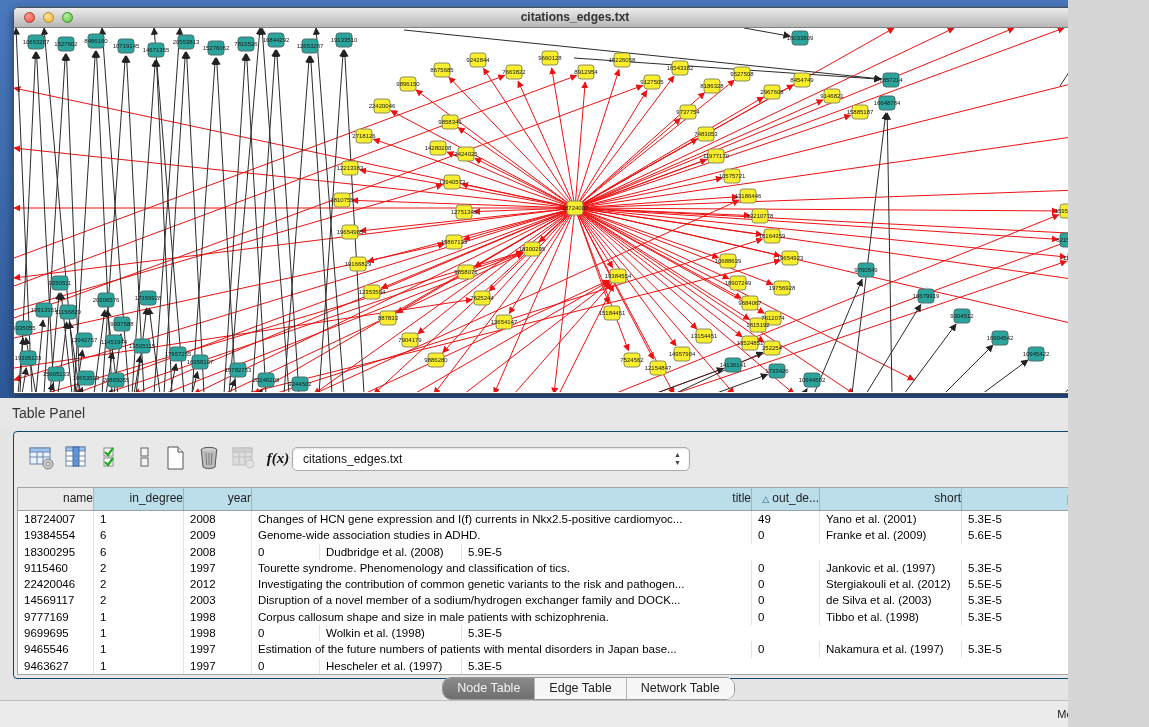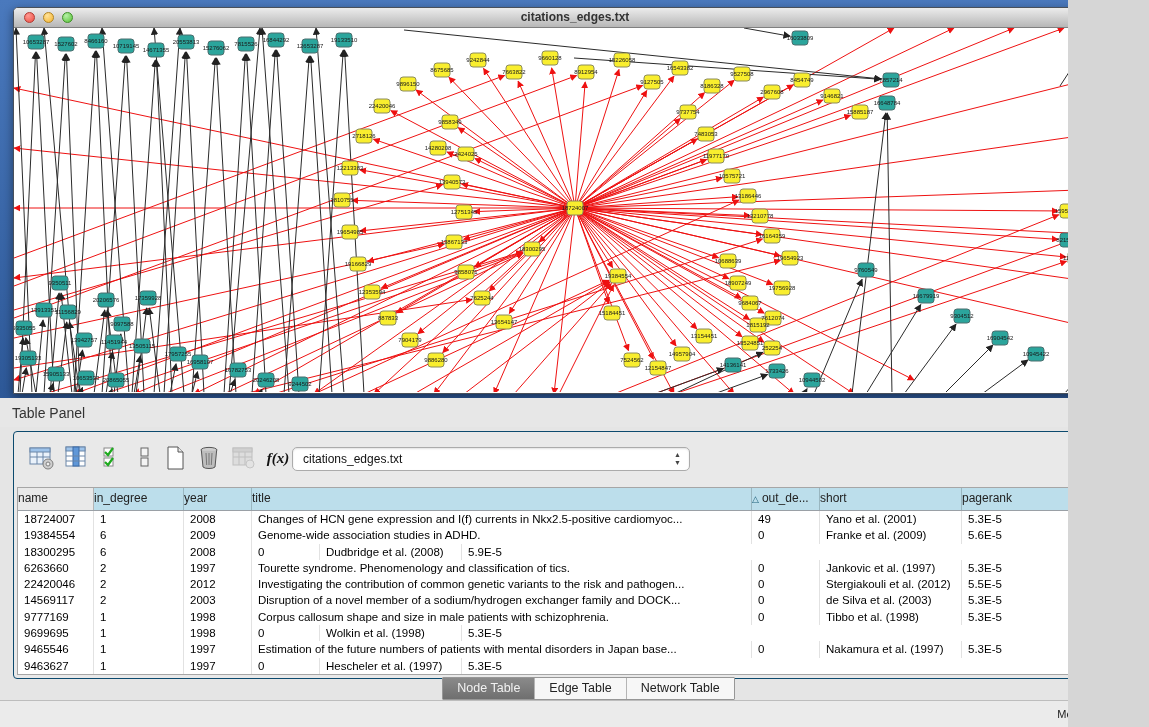--- a/index.html
+++ b/index.html
@@ -49,34 +49,34 @@
   .combo{position:absolute;left:272px;top:9px;width:396px;height:22px;background:#fff;
     border:1px solid #ababab;border-radius:5px;box-shadow:inset 0 1px 2px rgba(0,0,0,.12);}
   .combo .val{position:absolute;left:10px;top:4px;font-size:12px;color:#111;}
   .combo .step{position:absolute;right:8px;top:3px;font-size:7px;color:#444;line-height:8px;text-align:center;}
 
   
   .tablewrap{position:absolute;left:3px;top:55px;width:1115px;height:186px;background:#fff;
     border:1px solid #a6a6a6;overflow:hidden;}
   .thead{display:flex;height:22px;background:#bcdeeb;border-bottom:1px solid #9aa0a6;}
   .th{box-sizing:border-box;border-right:1px solid #99b6c0;font-size:12px;color:#222;
-    text-align:left;line-height:21px;background:#bcdeeb;white-space:nowrap;overflow:hidden;}
+    text-align:right;line-height:21px;background:#bcdeeb;white-space:nowrap;overflow:hidden;}
   .th.gray{background:#e9e9e9;border-right:1px solid #b4b4b4;}
   .th .sort{font-size:9px;color:#1c5f7a;margin-right:3px;}
   .trow{display:flex;height:16.3px;}
   .td{box-sizing:border-box;font-size:11.5px;color:#000;line-height:16.3px;padding-left:6px;
     white-space:nowrap;overflow:hidden;border-right:1px solid #e2e2e2;}
   .c0{width:76px;} .c1{width:90px;} .c2{width:68px;} .c3{width:500px;} .c4{width:68px;} .c5{width:142px;} .c6{width:155px;border-right:none;}
   .vscroll{position:absolute;right:0;top:22px;bottom:0;width:15px;background:#f4f4f4;border-left:1px solid #d4d4d4;}
   .vthumb{position:absolute;left:2px;right:2px;top:2px;height:58px;border-radius:6px;
     background:linear-gradient(90deg,#cfcfcf,#a8a8a8);border:1px solid #999;}
 
   
   .tabsbar{position:absolute;left:0;top:245px;width:1149px;height:26px;display:flex;justify-content:center;}
-  .seg{display:flex;height:21px;border:1px solid #979797;border-radius:1px;overflow:hidden;
+  .seg{display:flex;height:21px;border:1px solid #979797;border-radius:9px;overflow:hidden;
     background:#f7f7f7;box-shadow:0 1px 0 rgba(255,255,255,.7);}
   .seg .tab{padding:0 14px;font-size:12.5px;line-height:20px;color:#222;border-right:1px solid #b5b5b5;background:#f7f7f7;}
   .seg .tab:last-child{border-right:none;}
   .seg .tab.active{background:linear-gradient(#8a8a8a,#6f6f6f);color:#f2f2f2;}
 
   
   .statusbar{position:absolute;left:0;top:700px;width:1149px;height:27px;background:#ebebeb;
     border-top:1px solid #bdbdbd;}
   .mem{position:absolute;right:30px;top:7px;font-size:11px;color:#222;}
   .memdot{position:absolute;right:10px;top:6px;width:12px;height:12px;border-radius:50%;
@@ -638,21 +638,21 @@
             </div>
             <div class="trow">
               <div class="td c0">18300295</div>
               <div class="td c1">6</div>
               <div class="td c2">2008</div>
               <div class="td c4">0</div>
               <div class="td c5">Dudbridge et al. (2008)</div>
               <div class="td c6">5.9E-5</div>
             </div>
             <div class="trow">
-              <div class="td c0">6263660</div>
+              <div class="td c0">9115460</div>
               <div class="td c1">2</div>
               <div class="td c2">1997</div>
               <div class="td c3">Tourette syndrome. Phenomenology and classification of tics.</div>
               <div class="td c4">0</div>
               <div class="td c5">Jankovic et al. (1997)</div>
               <div class="td c6">5.3E-5</div>
             </div>
             <div class="trow">
               <div class="td c0">22420046</div>
               <div class="td c1">2</div>

